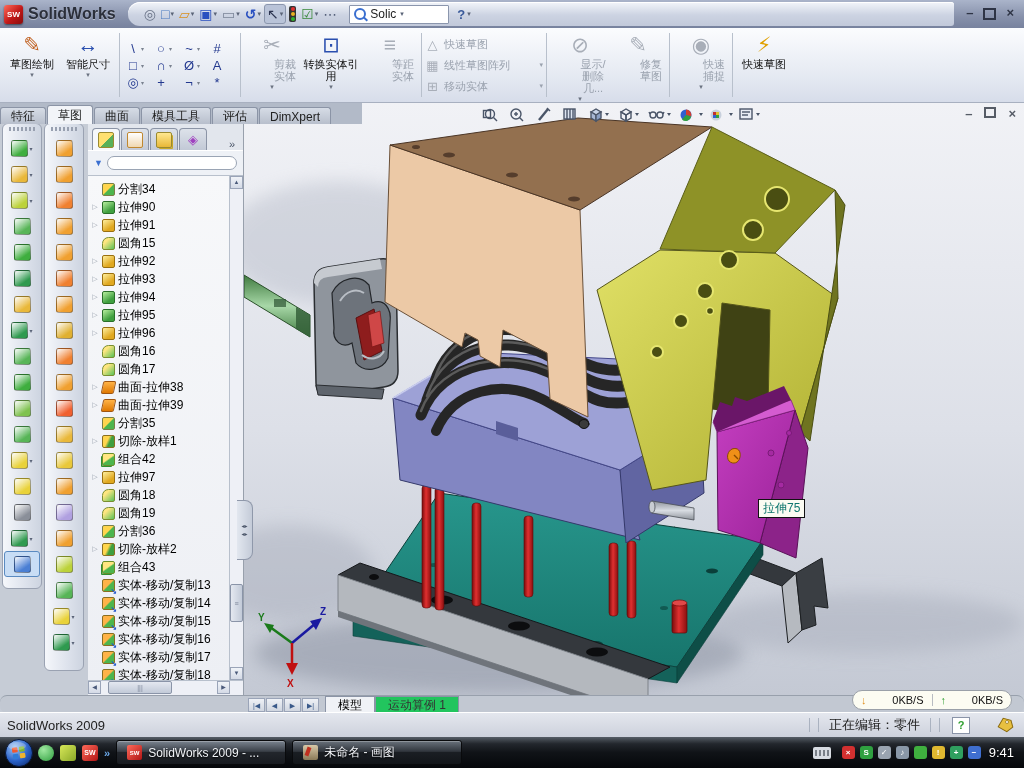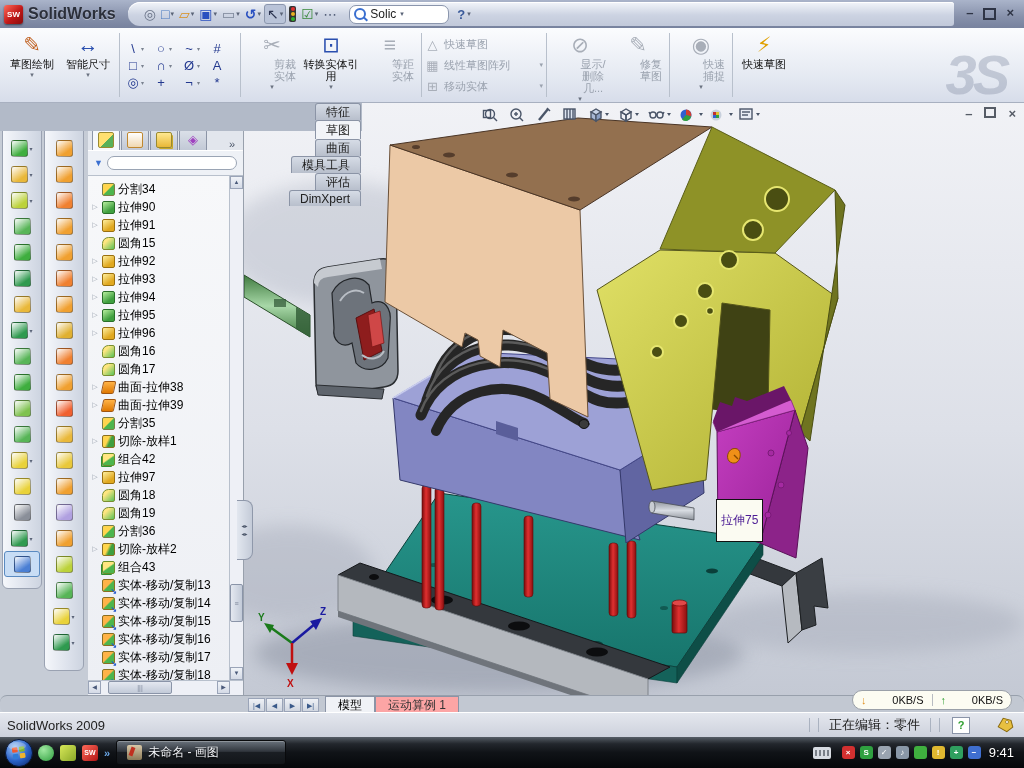--- a/index.html
+++ b/index.html
@@ -28,21 +28,21 @@
   [data-name="open-file-button"] .g{color:#d89020;}
   [data-name="save-button"] .g{color:#2a50c0;}
   [data-name="print-button"] .g{color:#7a8498;}
   [data-name="undo-button"] .g{color:#2a50c0;font-weight:bold;}
   [data-name="select-button"] .g{color:#2b3350;}
   [data-name="options-button"] .g{color:#3a8a3a;}
   [data-name="overflow-button"] .g{color:#55607a;}
   .traffic{width:7px;height:16px;border-radius:2px;background:#333;display:flex;flex-direction:column;
     align-items:center;justify-content:space-evenly;}
   .traffic i{width:4px;height:4px;border-radius:50%;display:block;}
-  #search-box{margin-left:10px;height:17px;border-radius:7px;background:#fff;border:1px solid #8b96ad;
+  #search-box{margin-left:10px;height:17px;border-radius:1px;background:#fff;border:1px solid #8b96ad;
     display:flex;align-items:center;padding:0 8px 0 4px;gap:4px;min-width:86px;}
   .mag{width:8px;height:8px;border:2px solid #3a6fd0;border-radius:50%;position:relative;flex:none;}
   .mag::after{content:"";position:absolute;width:5px;height:2px;background:#3a6fd0;left:7px;top:8px;transform:rotate(42deg);}
   #search-box .sval{font-size:12px;color:#222;}
   #search-box .cdd{font-size:7px;color:#5a6478;}
   #help-area{display:flex;align-items:center;margin-left:8px;gap:2px;}
   #help-btn{font-size:13px;font-weight:bold;color:#3a5a9a;}
   #tb-winbtns{flex:none;display:flex;gap:10px;padding:0 10px;}
   #tb-winbtns span{font-size:13px;font-weight:bold;color:#2e3445;}
   .restore-glyph{display:inline-block;width:9px;height:8px;border:2px solid #2e3445;margin-top:3px;}
@@ -66,22 +66,22 @@
   .sg-cell .cdd{font-size:6px;color:#7a8290;}
   .cmd-stack{display:flex;flex-direction:column;justify-content:center;gap:1px;flex:none;width:118px;}
   .stack-row{display:flex;align-items:center;gap:4px;height:20px;}
   .stack-row .si{font-size:13px;color:#a8aeb8;width:15px;text-align:center;}
   .stack-row .slabel{font-size:11px;color:#9aa2ae;flex:1;white-space:nowrap;}
   .stack-row .cdd{font-size:7px;color:#9aa2ae;}
   #watermark{position:absolute;right:18px;top:14px;font-size:56px;font-style:italic;font-weight:bold;
     color:rgba(140,150,172,.42);pointer-events:none;letter-spacing:-4px;}
 
   
-  #tabstrip{position:absolute;left:0;top:103px;width:362px;height:28px;display:flex;align-items:flex-end;
-    background:#b2bac8;z-index:6;flex-direction:column;}
+  #tabstrip{position:absolute;left:0;top:103px;width:362px;height:21px;display:flex;align-items:flex-end;
+    background:#b2bac8;z-index:6;}
   .rtab{height:17px;box-sizing:border-box;padding:1px 10px 0;font-size:12px;color:#222;
     background:linear-gradient(#d6dce6,#b8bfcc);border:1px solid #8b94a6;border-bottom:none;
     border-radius:3px 3px 0 0;margin-right:1px;display:flex;align-items:center;}
   .rtab.active{background:#f2f4f8;height:19px;font-weight:normal;}
 
   
   #viewport{position:absolute;left:244px;top:103px;width:780px;height:592px;overflow:hidden;z-index:1;}
   #hud{position:absolute;left:238px;top:2px;}
   #docbtns{position:absolute;right:8px;top:4px;display:flex;gap:12px;align-items:center;}
   #docbtns span{color:#565c66;font-weight:bold;font-size:13px;line-height:14px;}
@@ -143,37 +143,37 @@
     display:flex;align-items:center;justify-content:center;font-size:7px;color:#7a8498;letter-spacing:0;}
   #hscroll{height:14px;background:#eef0f6;border-top:1px solid #b8c0cc;position:relative;}
   #hs-left{left:0;top:0;} #hs-right{left:129px;top:0;}
   #hs-thumb{position:absolute;left:20px;top:0;width:64px;height:13px;border:1px solid #8a94a8;border-radius:2px;
     background:linear-gradient(#e4e8f0,#c2cad8);box-sizing:border-box;text-align:center;font-size:7px;color:#7a8498;line-height:12px;}
   #splitter-handle{position:absolute;left:237px;top:500px;width:15px;height:58px;z-index:7;
     background:linear-gradient(90deg,#e2e7ef,#c4cbd8);border:1px solid #8f98aa;border-left:none;border-radius:0 8px 8px 0;
     display:flex;flex-direction:column;align-items:center;justify-content:center;font-size:6px;color:#4a5568;line-height:8px;}
 
   
-  #tooltip{position:absolute;left:716px;top:499px;z-index:20;background:#fbfbf2;border:1px solid #111;
-    font-size:12px;color:#4c1d95;padding:12px 4px;height:17px;line-height:17px;}
+  #tooltip{position:absolute;left:758px;top:499px;z-index:20;background:#fbfbf2;border:1px solid #111;
+    font-size:12px;color:#0f766e;padding:0 4px;height:17px;line-height:17px;}
   #net-overlay{position:absolute;left:852px;top:690px;width:160px;height:20px;z-index:30;background:#fcfcf2;
     border:1px solid #9aa0a8;border-radius:10px;display:flex;align-items:center;font-size:11px;color:#111;box-sizing:border-box;}
   #net-overlay .cell{flex:1;display:flex;align-items:center;justify-content:space-between;padding:0 8px;}
   #net-overlay .div{width:1px;height:12px;background:#b8bcc2;}
   .arr-down{color:#e09020;font-weight:bold;} .arr-up{color:#2fa030;font-weight:bold;}
 
   
   #modeltabs{position:absolute;left:0;top:695px;width:1024px;height:17px;background:#c2c8d2;
     border-top:1px solid #98a0ac;display:flex;align-items:flex-end;z-index:8;border-radius:7px;}
   #mt-nav{display:flex;gap:1px;margin-left:248px;padding-bottom:1px;}
   .mt-btn{width:17px;height:14px;background:linear-gradient(#eef1f6,#d0d6e0);border:1px solid #9aa4b8;
     font-size:7px;color:#3a5a8a;text-align:center;line-height:13px;box-sizing:border-box;}
   #mt-tabs{display:flex;margin-left:6px;}
   .mtab{height:16px;padding:0 12px;font-size:12px;display:flex;align-items:center;border:1px solid #8b94a6;
-    border-bottom:none;background:#fca5a5;color:#333;}
+    border-bottom:none;background:#22c55e;color:#333;}
   .mtab.active{background:#f0f2f6;color:#000;}
 
   
   #statusbar{position:absolute;left:0;top:712px;width:1024px;height:25px;
     background:linear-gradient(#e4e7ee,#cdd1dc);border-top:1px solid #fff;display:flex;align-items:center;
     box-sizing:border-box;z-index:8;}
   #sb-left{font-size:13px;color:#222;padding-left:7px;flex:1;}
   .sb-div{width:1px;height:14px;background:#aab2c0;margin:0 4px;}
   #sb-edit{font-size:13px;color:#222;padding:0 6px;}
   #sb-help{width:16px;height:15px;background:#fff;border:1px solid #8a94a8;color:#2f9f2f;font-weight:bold;
@@ -391,21 +391,20 @@
     <div class="cmd-btn disabled" data-name="quick-snaps-button">
       <div class="cmd-icon" data-name="quick-snaps-icon">◉</div>
       <div class="cmd-label" data-name="quick-snaps-label">快速捕捉</div>
       <div class="cdd" data-name="quick-snaps-dropdown-icon">▾</div>
     </div>
     <div class="vsep" data-name="toolbar-separator"></div>
     <div class="cmd-btn" data-name="rapid-sketch-button">
       <div class="cmd-icon" data-name="rapid-sketch-icon" style="color:#e0a000;">⚡</div>
       <div class="cmd-label" data-name="rapid-sketch-label">快速草图</div>
     </div>
-    <div id="watermark" data-name="ds-watermark">3S</div>
   </div>
 
   <div id="viewport" data-name="graphics-area">
     <svg id="model" data-name="3d-viewport-model" width="780" height="592" viewBox="0 0 780 592">
       <defs>
         <linearGradient id="vpbg" x1="0" y1="0" x2="0" y2="1">
           <stop offset="0" stop-color="#f1f2f6"></stop>
             <stop offset=".55" stop-color="#dde0e8"></stop>
             <stop offset="1" stop-color="#c4c9d4"></stop>
         </linearGradient>
@@ -1041,20 +1040,24 @@
       </g>
       <ellipse cx="13" cy="8" rx="9" ry="4" fill="#fff" opacity=".25"></ellipse>
     </svg>
     <div id="quicklaunch" data-name="quick-launch">
       <div class="ql-icon ql-im" data-name="messenger-icon"></div>
       <div class="ql-icon ql-av" data-name="antivirus-icon"></div>
       <div class="ql-icon ql-sw" data-name="solidworks-shortcut-icon">SW</div>
       <span id="ql-more" data-name="quick-launch-overflow-icon">»</span>
     </div>
     <div id="tasks" data-name="task-buttons">
+        <div class="task-btn active" data-name="task-button">
+          <div class="tic tic-sw" data-name="solidworks-icon">SW</div>
+          <span class="tlab" data-name="task-label">SolidWorks 2009 - ...</span>
+        </div>
         <div class="task-btn" data-name="task-button">
           <div class="tic tic-paint" data-name="paint-icon"></div>
           <span class="tlab" data-name="task-label">未命名 - 画图</span>
         </div>
       </div>
     <div id="tray" data-name="system-tray">
       <div id="kbd-ic" data-name="keyboard-layout-icon"></div>
     <div class="tray-ic" data-name="antivirus-alert-icon" style="background: rgb(210, 48, 48);">×</div>
         <div class="tray-ic" data-name="security-center-icon" style="background: rgb(47, 160, 64);">S</div>
         <div class="tray-ic" data-name="certificate-badge-icon" style="background: rgb(154, 164, 176);">✓</div>

